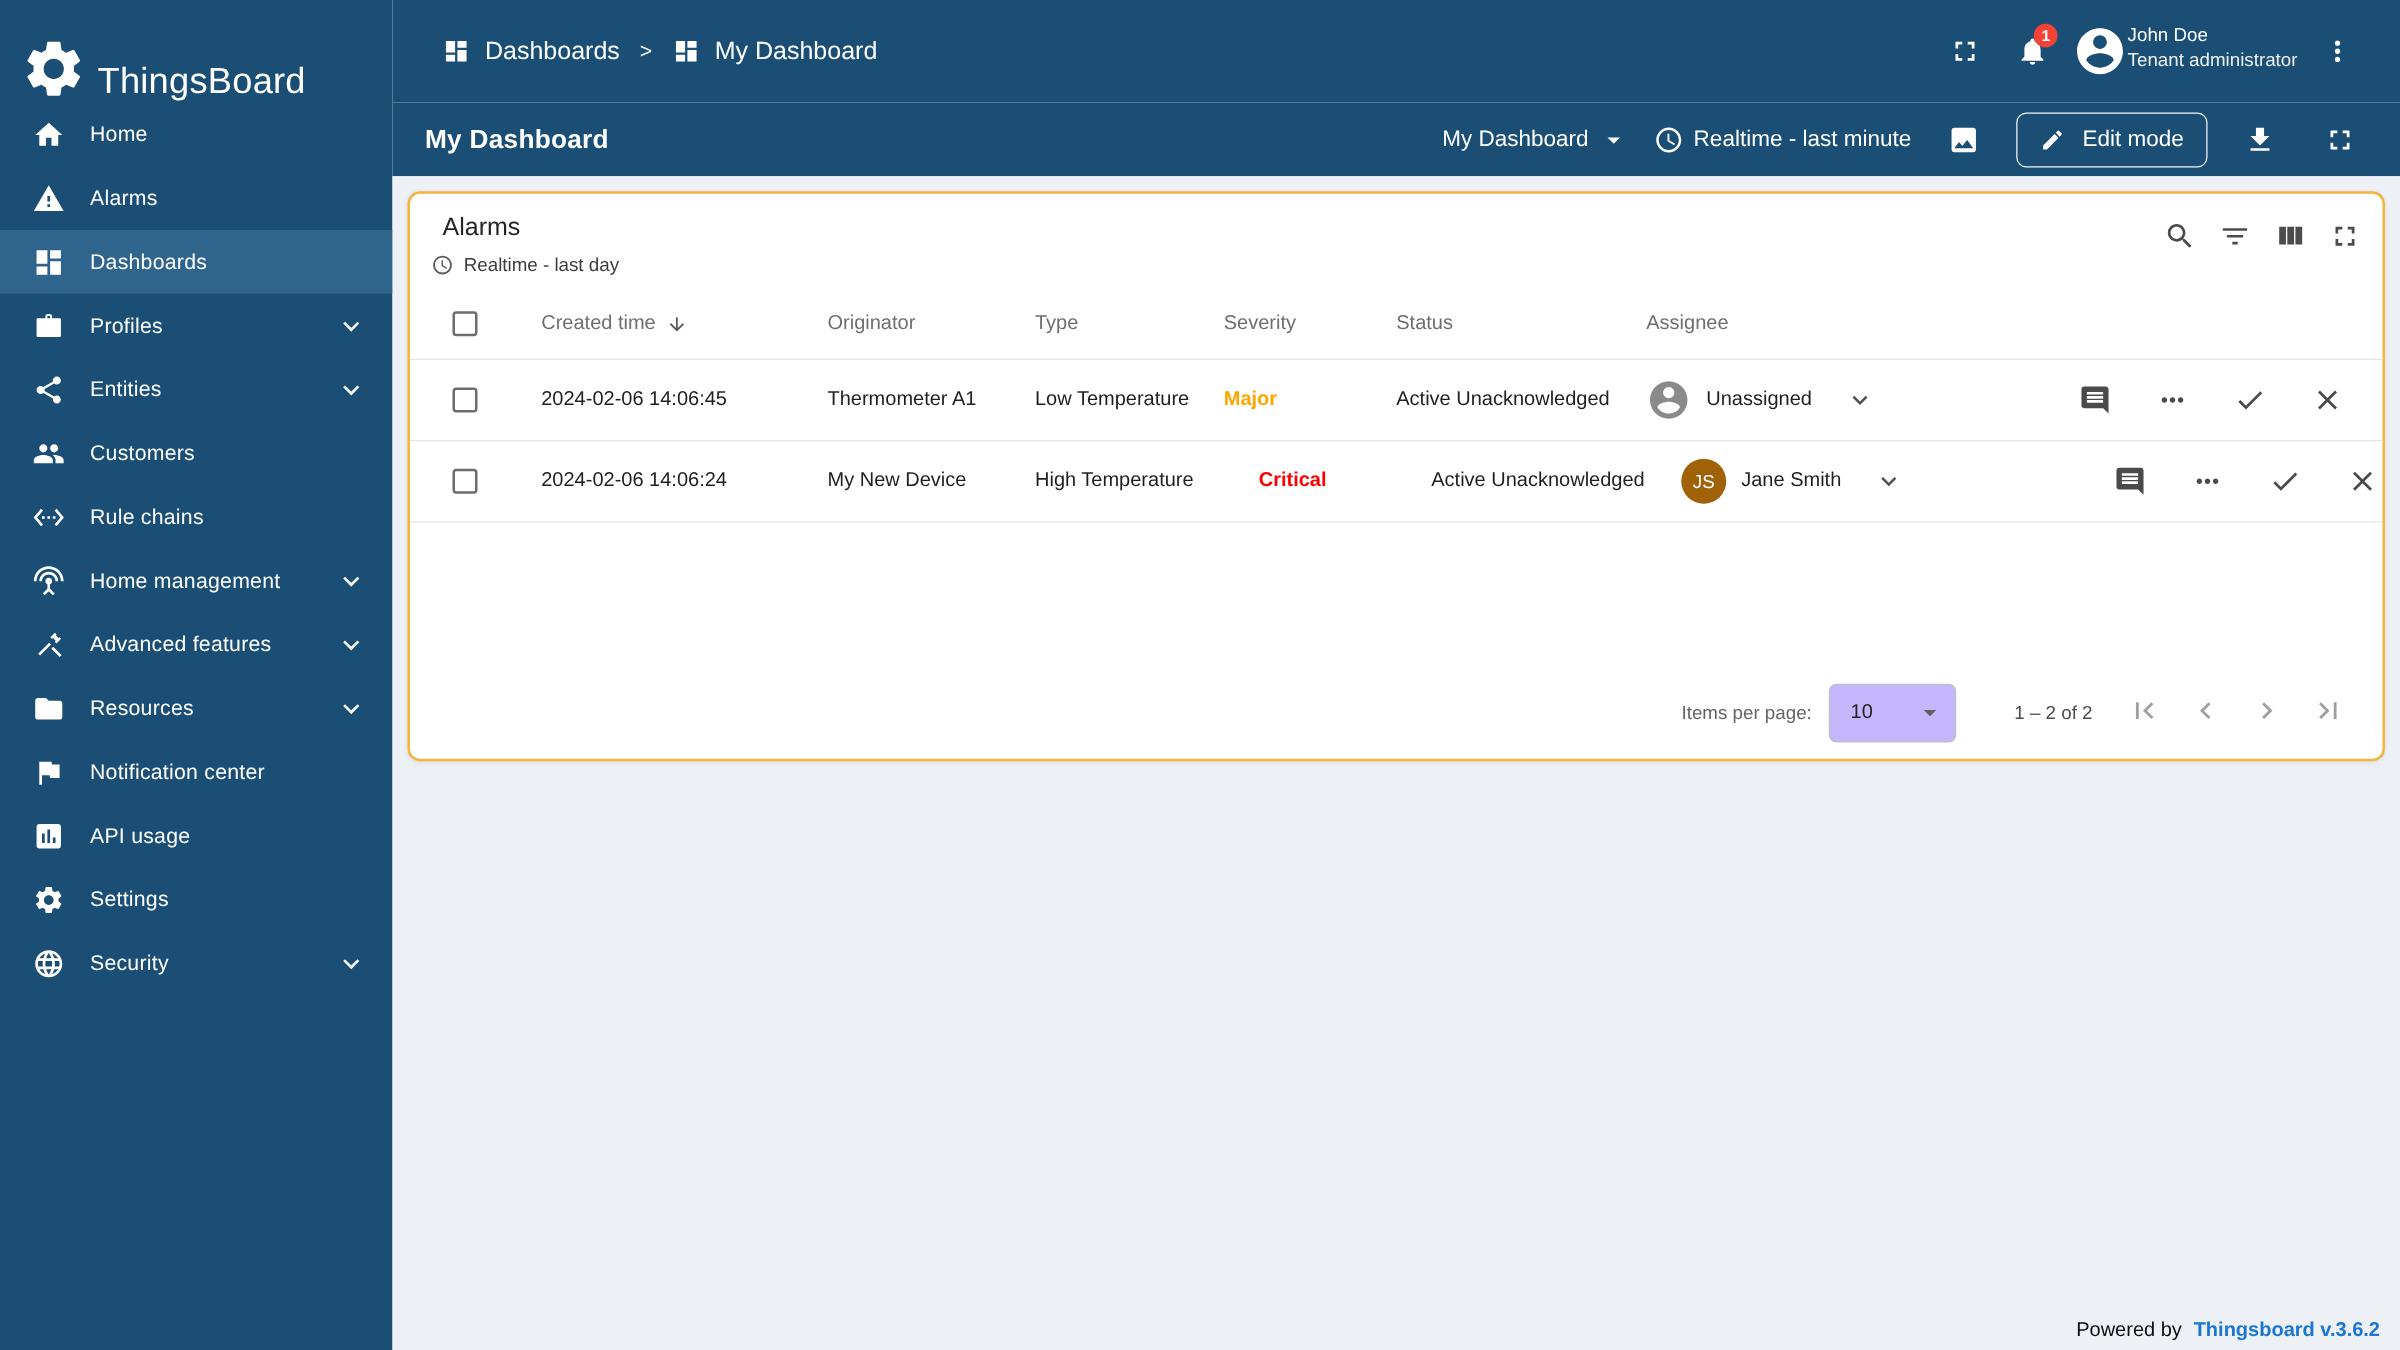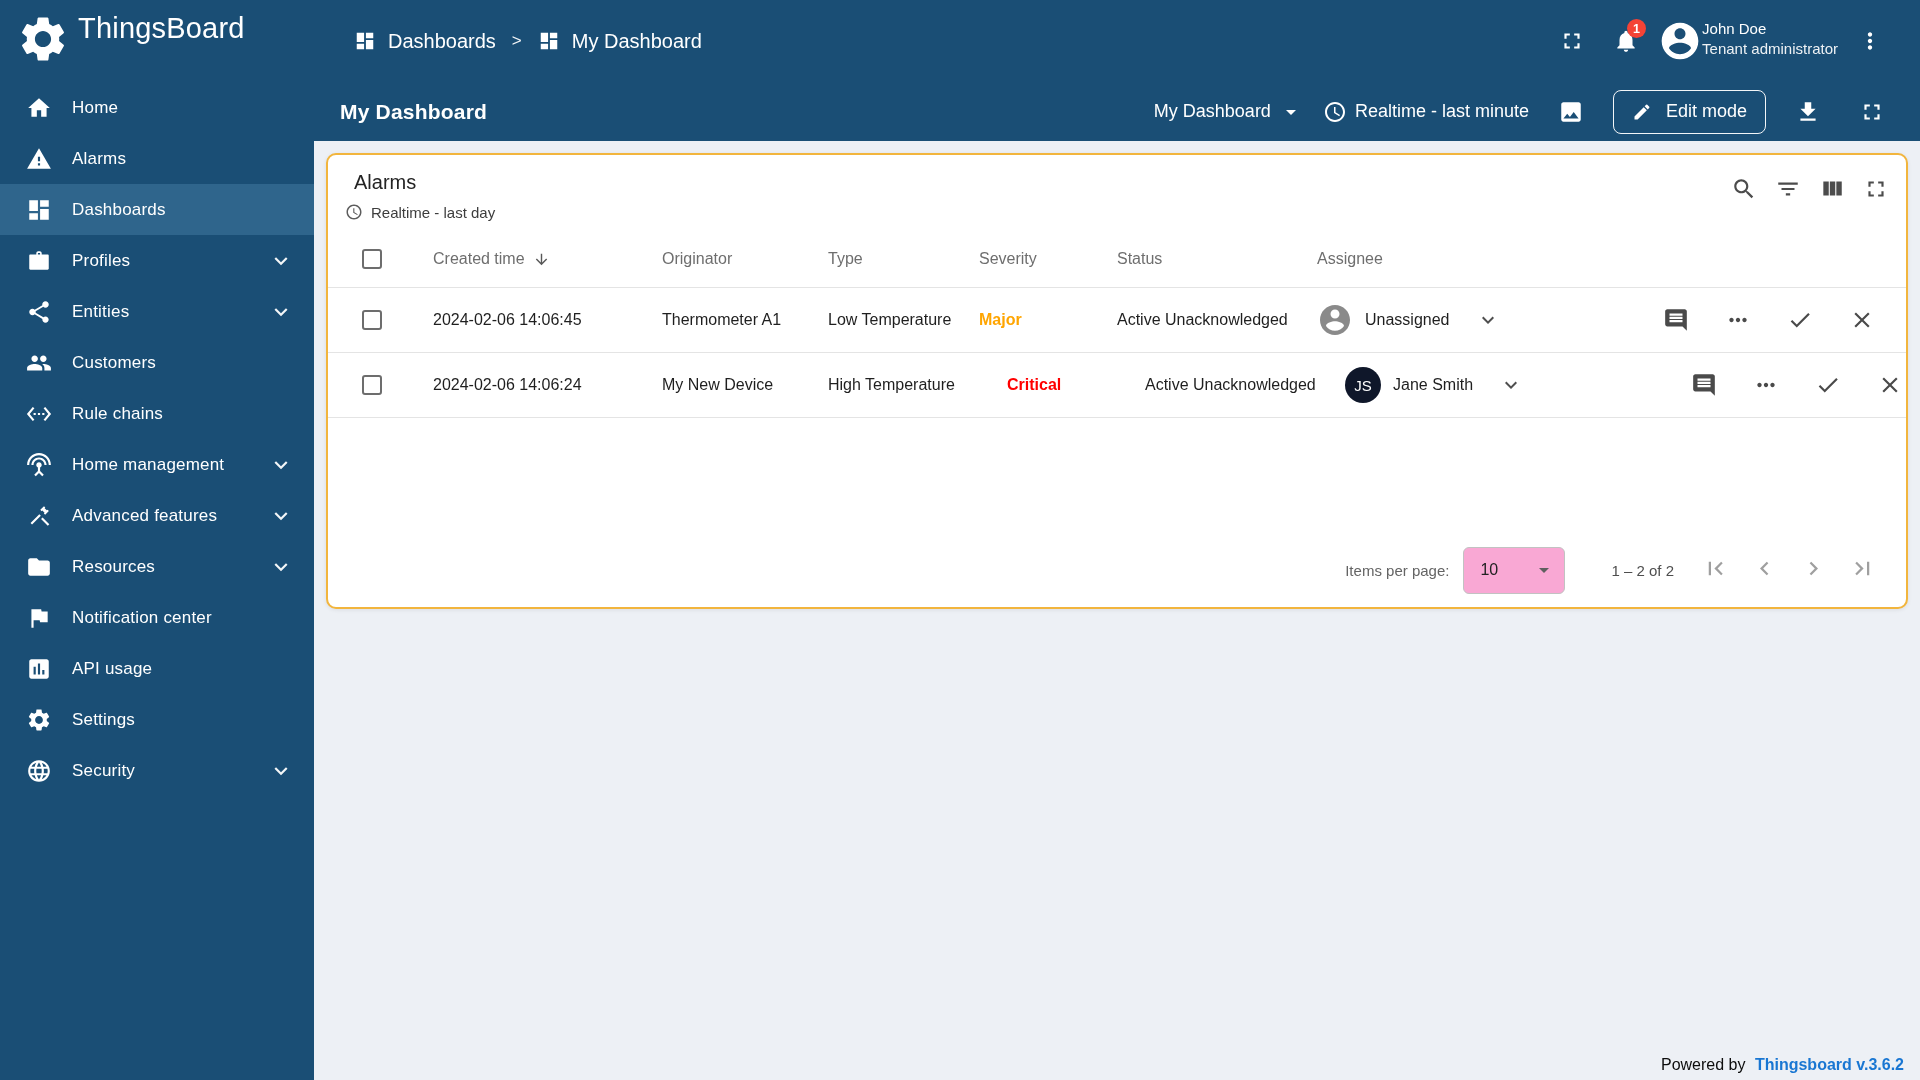--- a/index.html
+++ b/index.html
@@ -17,21 +17,21 @@
   .i17 { width: 17px; height: 17px; }
   .i18 { width: 18px; height: 18px; }
   .i20 { width: 20px; height: 20px; }
   .i22 { width: 22px; height: 22px; }
   .i26 { width: 26px; height: 26px; }
 
   .app { display: flex; width: 1920px; height: 1080px; }
 
   
   .sidebar { width: 314px; flex: none; background: var(--sidebar-bg, #1a4e75); color: #fff; display: flex; flex-direction: column; }
-  .logo { height: 82px; flex: none; display: flex; align-items: flex-start; gap: 8px; padding: 12px 12px 0 16px; }
+  .logo { height: 82px; flex: none; display: flex; align-items: flex-end; gap: 8px; padding: 0 12px 0 16px; }
   .logo-icon { width: 54px; height: 54px; color: #fff; }
   .logo-text { font-size: 29px; font-weight: 500; letter-spacing: .2px; }
   .nav { display: flex; flex-direction: column; }
   .nav-item { height: 51px; display: flex; align-items: center; gap: 20px; padding: 0 20px 0 26px; }
   .nav-item.active { background: var(--sidebar-active, #2f658c); }
   .nav-icon { width: 26px; height: 26px; }
   .nav-label { flex: 1; font-size: 17px; font-weight: 500; letter-spacing: .2px; white-space: nowrap; }
   .nav-chevron { width: 26px; height: 26px; opacity: .95; }
 
   
@@ -95,21 +95,21 @@
   .avatar-unassigned { color: #8a8a8a; }
   .avatar-initials { display: flex; align-items: center; justify-content: center; color: #fff; font-size: 15px; font-weight: 500; }
   .assignee-chevron { margin-left: 14px; color: #4f4f4f; }
   .action-btn { display: inline-flex; width: 26px; height: 26px; color: #4a4a4a; }
 
   
   .paginator { margin-top: auto; flex: none; height: 74px; display: flex; align-items: center; justify-content: flex-end;
                padding-right: 30px; color: #646464; font-size: 15px; }
   .pp-label { margin-right: 14px; }
   .page-size-select { width: 102px; height: 47px; border: 1px solid #c2c2c2; border-radius: 6px; display: flex; align-items: center;
-                      justify-content: space-between; padding: 0 8px 0 16px; color: #222; font-size: 16px; cursor: pointer; background: #f9a8d4; }
+                      justify-content: space-between; padding: 0 8px 0 16px; color: #222; font-size: 16px; cursor: pointer; background: #c4b5fd; }
   .page-size-select .icon { color: #5f5f5f; }
   .pp-range { margin: 0 28px 0 46px; color: #4e4e4e; }
   .pager-nav { display: flex; align-items: center; gap: 22px; color: #9f9f9f; }
   .pager-nav .icon { width: 27px; height: 27px; }
 
   .footer { position: absolute; right: 16px; bottom: 6px; font-size: 16px; color: #0d0d0d; }
   .version-link { color: var(--link, #1976d2); font-weight: 700; text-decoration: none; margin-left: 5px; }
 </style>
 </head>
 <body>
@@ -553,21 +553,21 @@
               <div class="trow">
             <div class="cell c-cb">
               <span class="checkbox"></span>
             </div>
             <div class="cell c-created">2024-02-06 14:06:24</div>
             <div class="cell c-orig">My New Device</div>
             <div class="cell c-type">High Temperature</div>
             <div class="cell c-sev" style="color: rgb(255, 0, 0); margin-left: 28px;">Critical</div>
             <div class="cell c-status">Active Unacknowledged</div>
             <div class="cell c-assignee">
-              <span class="avatar avatar-initials" style="background: #0f172a;">JS</span>
+              <span class="avatar avatar-initials" style="background: #a16207;">JS</span>
               <span class="assignee-name">Jane Smith</span>
               <span class="icon assignee-chevron">
                     <svg viewBox="0 0 24 24" fill="currentColor" xmlns="http://www.w3.org/2000/svg">
                       <path d="M16.59 8.59 12 13.17 7.41 8.59 6 10l6 6 6-6z"></path>
                     </svg>
                   </span>
             </div>
             <div class="cell c-actions">
               <button class="action-btn">
                 <span class="icon i26">

